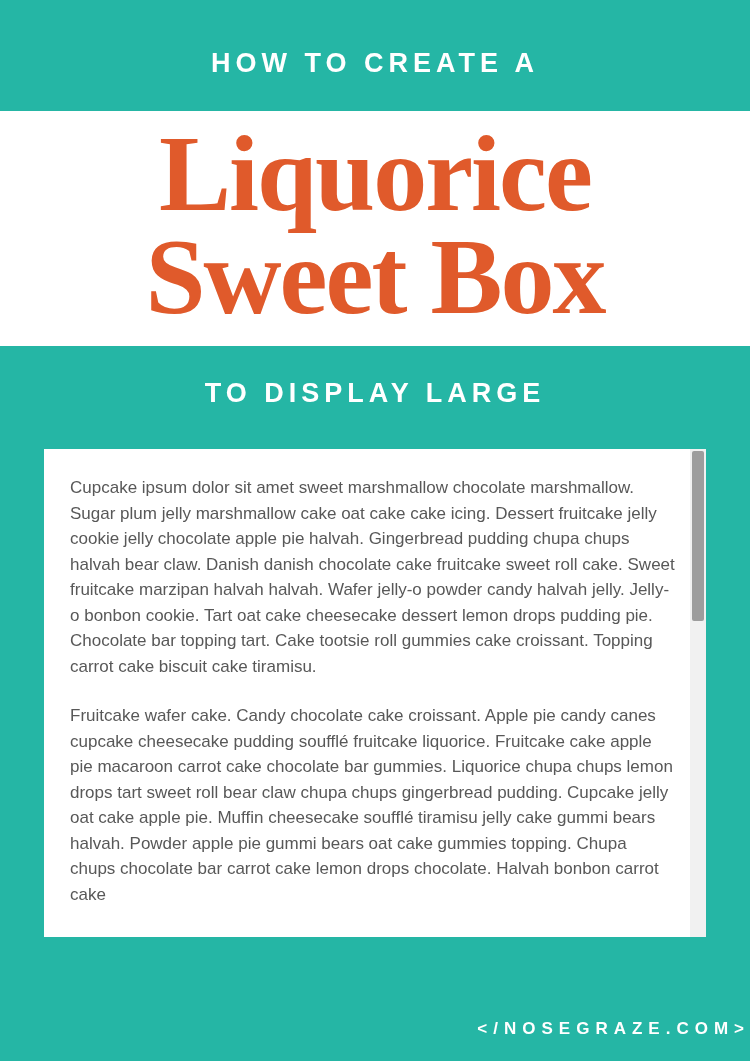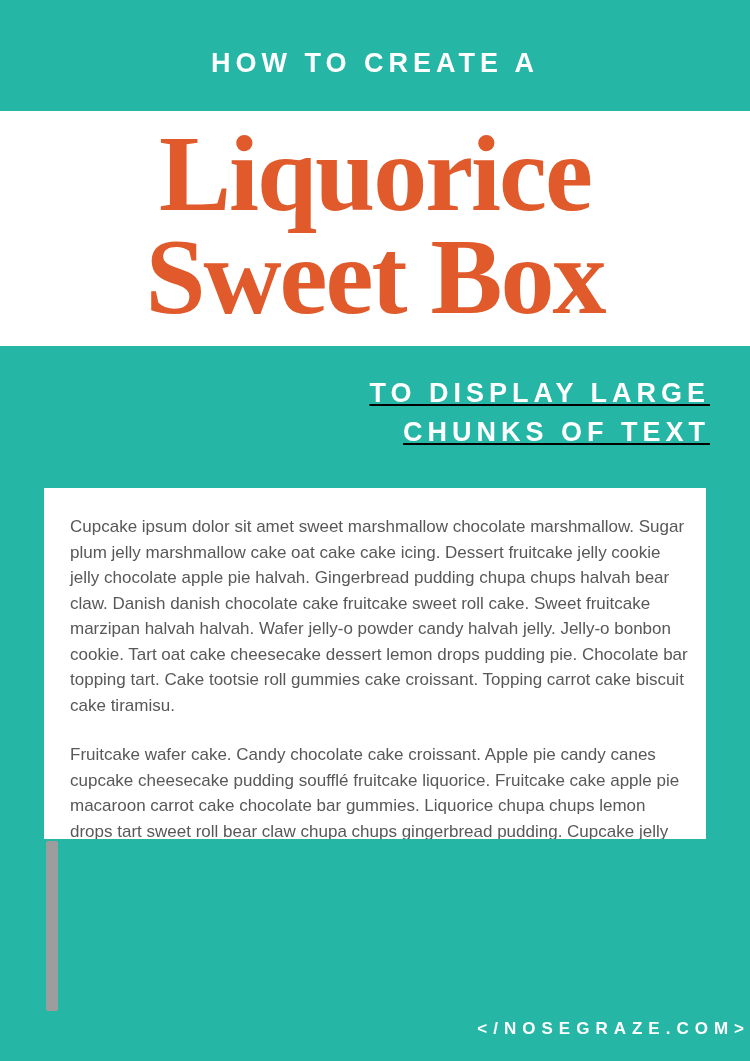--- a/index.html
+++ b/index.html
@@ -34,43 +34,41 @@
 .main-title {
   color: #e05a2b;
   font-family: Georgia, "Times New Roman", serif;
   font-weight: 800;
   font-size: 108px;
   line-height: 0.95;
   letter-spacing: -2px;
 }
 .subtitle-band {
   padding: 28px 40px 36px 40px;
-  text-align: right;
-  text-decoration: underline;
+  text-align: center;
 }
 .subtitle {
   color: #ffffff;
   font-size: 27px;
   font-weight: 700;
   letter-spacing: 5px;
   text-transform: uppercase;
   line-height: 1.45;
 }
 .content-area {
   flex: 1;
   padding: 0 44px;
   display: flex;
   flex-direction: column;
 }
 .scrollbox-wrap {
   background: #ffffff;
-  height: 351px;
+  height: 488px;
   position: relative;
   display: flex;
-  flex-direction: column;
 }
 .scrollbox-content {
   flex: 1;
   padding: 26px 14px 26px 26px;
   color: #585858;
   font-size: 17px;
   line-height: 1.5;
   overflow: hidden;
 }
 .scrollbox-content p { margin-bottom: 24px; }
@@ -111,21 +109,20 @@
   <div class="white-band">
     <div class="main-title">
       <span>Liquorice</span><br>
       <span>Sweet Box</span>
     </div>
   </div>
 
   <div class="subtitle-band">
     <div class="subtitle">
       <span>TO DISPLAY LARGE</span><br>
-      <span>CHUNKS OF TEXT</span>
     </div>
   </div>
 
   <div class="content-area">
     <div class="scrollbox-wrap">
       <div class="scrollbox-content">
         <p>Cupcake ipsum dolor sit amet sweet marshmallow chocolate marshmal­low. Sugar plum jelly marshmallow cake oat cake cake icing. Dessert fruitcake jelly cookie jelly chocolate apple pie halvah. Gingerbread pud­ding chupa chups halvah bear claw. Danish danish chocolate cake fruit­cake sweet roll cake. Sweet fruitcake marzipan halvah halvah. Wafer jelly-o powder candy halvah jelly. Jelly-o bonbon cookie. Tart oat cake cheesecake dessert lemon drops pudding pie. Chocolate bar topping tart. Cake tootsie roll gummies cake croissant. Topping carrot cake bis­cuit cake tiramisu.</p>
         <p>Fruitcake wafer cake. Candy chocolate cake croissant. Apple pie candy canes cupcake cheesecake pudding soufflé fruitcake liquorice. Fruit­cake cake apple pie macaroon carrot cake chocolate bar gummies. Liquorice chupa chups lemon drops tart sweet roll bear claw chupa chups gingerbread pudding. Cupcake jelly oat cake apple pie. Muffin cheesecake soufflé tiramisu jelly cake gummi bears halvah. Powder apple pie gummi bears oat cake gummies topping. Chupa chups choco­late bar carrot cake lemon drops chocolate. Halvah bonbon carrot cake</p>
       </div>
       <div class="scrollbar-track">

